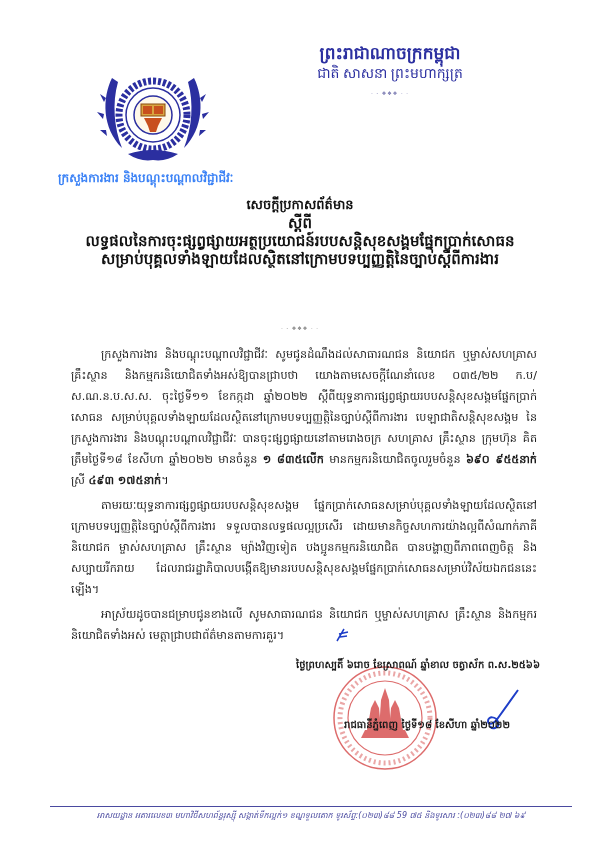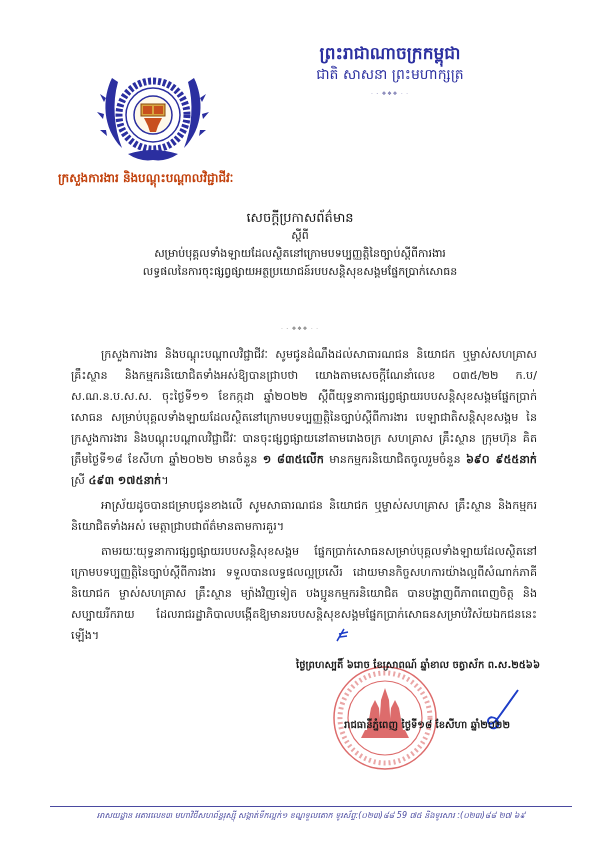--- a/index.html
+++ b/index.html
@@ -2,29 +2,29 @@
 <html><head>
 <meta charset="utf-8">
 <style>
   html, body { margin: 0; padding: 0; background: #ffffff; }
   body { width: 600px; height: 849px; position: relative; overflow: hidden;
          font-family: "DejaVu Sans", sans-serif; color: #1a1a1a; }
   .page { position: absolute; left: 0; top: 0; width: 600px; height: 849px; background: #fff; }
 
   .kingdom { position: absolute; left: 280px; top: 42px; width: 220px; text-align: center; color: #2b2fa0; }
   .kingdom .l1 { font-size: 17px; font-weight: bold; line-height: 22px; }
-  .kingdom .l2 { font-size: 14px; line-height: 20px; }
+  .kingdom .l2 { font-size: 14px; line-height: 20px; font-family: Liberation Serif, serif; }
   .kingdom .orn { font-size: 5px; color: #6a6aa8; letter-spacing: 1px; margin-top: 6px; }
 
   .logo { position: absolute; left: 94px; top: 68px; width: 118px; height: 98px; }
 
-  .ministry { position: absolute; left: 58px; top: 170px; font-size: 12px; font-weight: bold; color: #c2410c; }
+  .ministry { position: absolute; left: 58px; top: 170px; font-size: 12px; font-weight: bold; color: #3b82f6; }
 
-  .title-block { position: absolute; left: 60px; top: 209px; width: 480px; text-align: center; font-weight: normal; color: #111; }
-  .title-block div { font-size: 11px; line-height: 18px; white-space: nowrap; }
+  .title-block { position: absolute; left: 60px; top: 196px; width: 480px; text-align: center; font-weight: bold; color: #111; }
+  .title-block div { font-size: 15px; line-height: 18px; white-space: nowrap; }
   .title-block .t1 { font-size: 13px; }
   .divider-orn { position: absolute; left: 270px; top: 325px; width: 60px; text-align: center; font-size: 5px; color: #777; letter-spacing: 1px; }
 
   .body { position: absolute; left: 63px; top: 344px; width: 474px; font-size: 11.2px; line-height: 21px; color: #1a1a1a; text-align: justify; }
   .body p { margin: 0 0 4px 8px; text-indent: 30px; }
   .body b { font-weight: bold; }
 
   .closing { position: absolute; left: 200px; top: 655px; width: 340px; text-align: right; font-size: 10px; line-height: 20px; font-weight: bold; }
   .closing div { white-space: nowrap; }
   .closing .place { text-align: right; padding-right: 30px; margin-top: 40px; }
@@ -62,36 +62,36 @@
     <rect x="60" y="38" width="9" height="8" fill="#c8501e"></rect>
     <path d="M50 50 L68 50 L64 58 L62 64 L56 64 L54 58 Z" fill="#c8501e"></path>
     <path d="M34 86 Q59 78 84 86 Q72 94 59 92 Q46 94 34 86 Z" fill="#2b2fa0"></path>
   </svg>
 
   <div class="ministry">ក្រសួងការងារ និងបណ្តុះបណ្តាលវិជ្ជាជីវៈ</div>
 
   <div class="title-block">
     <div class="t1">សេចក្តីប្រកាសព័ត៌មាន</div>
     <div>ស្តីពី</div>
+    <div>លទ្ធផលនៃការចុះផ្សព្វផ្សាយអត្ថប្រយោជន៍របបសន្តិសុខសង្គមផ្នែកប្រាក់សោធន</div>
     <div>សម្រាប់បុគ្គលទាំងឡាយដែលស្ថិតនៅក្រោមបទប្បញ្ញត្តិនៃច្បាប់ស្តីពីការងារ</div>
-    <div>លទ្ធផលនៃការចុះផ្សព្វផ្សាយអត្ថប្រយោជន៍របបសន្តិសុខសង្គមផ្នែកប្រាក់សោធន</div>
   </div>
   <div class="divider-orn">- - ❖❖❖ - -</div>
 
   <div class="body">
     <p>
       <span>ក្រសួងការងារ និងបណ្តុះបណ្តាលវិជ្ជាជីវៈ សូមជូនដំណឹងដល់សាធារណជន និយោជក ឬម្ចាស់សហគ្រាស គ្រឹះស្ថាន និងកម្មករនិយោជិតទាំងអស់ឱ្យបានជ្រាបថា យោងតាមសេចក្តីណែនាំលេខ ០៣៥/២២ ក.ប/ស.ណ.ន.ប.ស.ស. ចុះថ្ងៃទី១១ ខែកក្កដា ឆ្នាំ២០២២ ស្តីពីយុទ្ធនាការផ្សព្វផ្សាយរបបសន្តិសុខសង្គមផ្នែកប្រាក់សោធន សម្រាប់បុគ្គលទាំងឡាយដែលស្ថិតនៅក្រោមបទប្បញ្ញត្តិនៃច្បាប់ស្តីពីការងារ បេឡាជាតិសន្តិសុខសង្គម នៃក្រសួងការងារ និងបណ្តុះបណ្តាលវិជ្ជាជីវៈ បានចុះផ្សព្វផ្សាយនៅតាមរោងចក្រ សហគ្រាស គ្រឹះស្ថាន ក្រុមហ៊ុន គិតត្រឹមថ្ងៃទី១៨ ខែសីហា ឆ្នាំ២០២២ មានចំនួន</span>
       <b>១ ៨៣៥លើក</b>
       <span>មានកម្មករនិយោជិតចូលរួមចំនួន</span>
       <b>៦៩០ ៩៥៥នាក់</b>
       <span>ស្រី</span>
       <b>៤៩៣ ១៧៥នាក់</b><span>។</span>
     </p>
+    <p>តាមរយៈយុទ្ធនាការផ្សព្វផ្សាយរបបសន្តិសុខសង្គម ផ្នែកប្រាក់សោធនសម្រាប់បុគ្គលទាំងឡាយដែលស្ថិតនៅក្រោមបទប្បញ្ញត្តិនៃច្បាប់ស្តីពីការងារ ទទួលបានលទ្ធផលល្អប្រសើរ ដោយមានកិច្ចសហការយ៉ាងល្អពីសំណាក់ភាគីនិយោជក ម្ចាស់សហគ្រាស គ្រឹះស្ថាន ម្យ៉ាងវិញទៀត បងប្អូនកម្មករនិយោជិត បានបង្ហាញពីភាពពេញចិត្ត និងសប្បាយរីករាយ ដែលរាជរដ្ឋាភិបាលបង្កើតឱ្យមានរបបសន្តិសុខសង្គមផ្នែកប្រាក់សោធនសម្រាប់វិស័យឯកជននេះឡើង។</p>
     <p>អាស្រ័យដូចបានជម្រាបជូនខាងលើ សូមសាធារណជន និយោជក ឬម្ចាស់សហគ្រាស គ្រឹះស្ថាន និងកម្មករនិយោជិតទាំងអស់ មេត្តាជ្រាបជាព័ត៌មានតាមការគួរ។</p>
-    <p>តាមរយៈយុទ្ធនាការផ្សព្វផ្សាយរបបសន្តិសុខសង្គម ផ្នែកប្រាក់សោធនសម្រាប់បុគ្គលទាំងឡាយដែលស្ថិតនៅក្រោមបទប្បញ្ញត្តិនៃច្បាប់ស្តីពីការងារ ទទួលបានលទ្ធផលល្អប្រសើរ ដោយមានកិច្ចសហការយ៉ាងល្អពីសំណាក់ភាគីនិយោជក ម្ចាស់សហគ្រាស គ្រឹះស្ថាន ម្យ៉ាងវិញទៀត បងប្អូនកម្មករនិយោជិត បានបង្ហាញពីភាពពេញចិត្ត និងសប្បាយរីករាយ ដែលរាជរដ្ឋាភិបាលបង្កើតឱ្យមានរបបសន្តិសុខសង្គមផ្នែកប្រាក់សោធនសម្រាប់វិស័យឯកជននេះឡើង។</p>
   </div>
 
   <svg class="tick" viewBox="0 0 14 14">
     <path d="M2 13 L9 1 M4 6 L13 4 M5 9 L12 8" stroke="#1e3ec8" stroke-width="1.5" fill="none"></path>
   </svg>
 
   <svg class="seal" viewBox="0 0 108 108">
     <circle cx="54" cy="54" r="51" fill="none" stroke="#d23c3c" stroke-width="1.5"></circle>
     <circle cx="54" cy="54" r="37" fill="none" stroke="#d23c3c" stroke-width="1.2"></circle>
     <circle cx="54" cy="54" r="45" fill="none" stroke="#d23c3c" stroke-width="5" stroke-dasharray="2 3" opacity="0.6"></circle>

